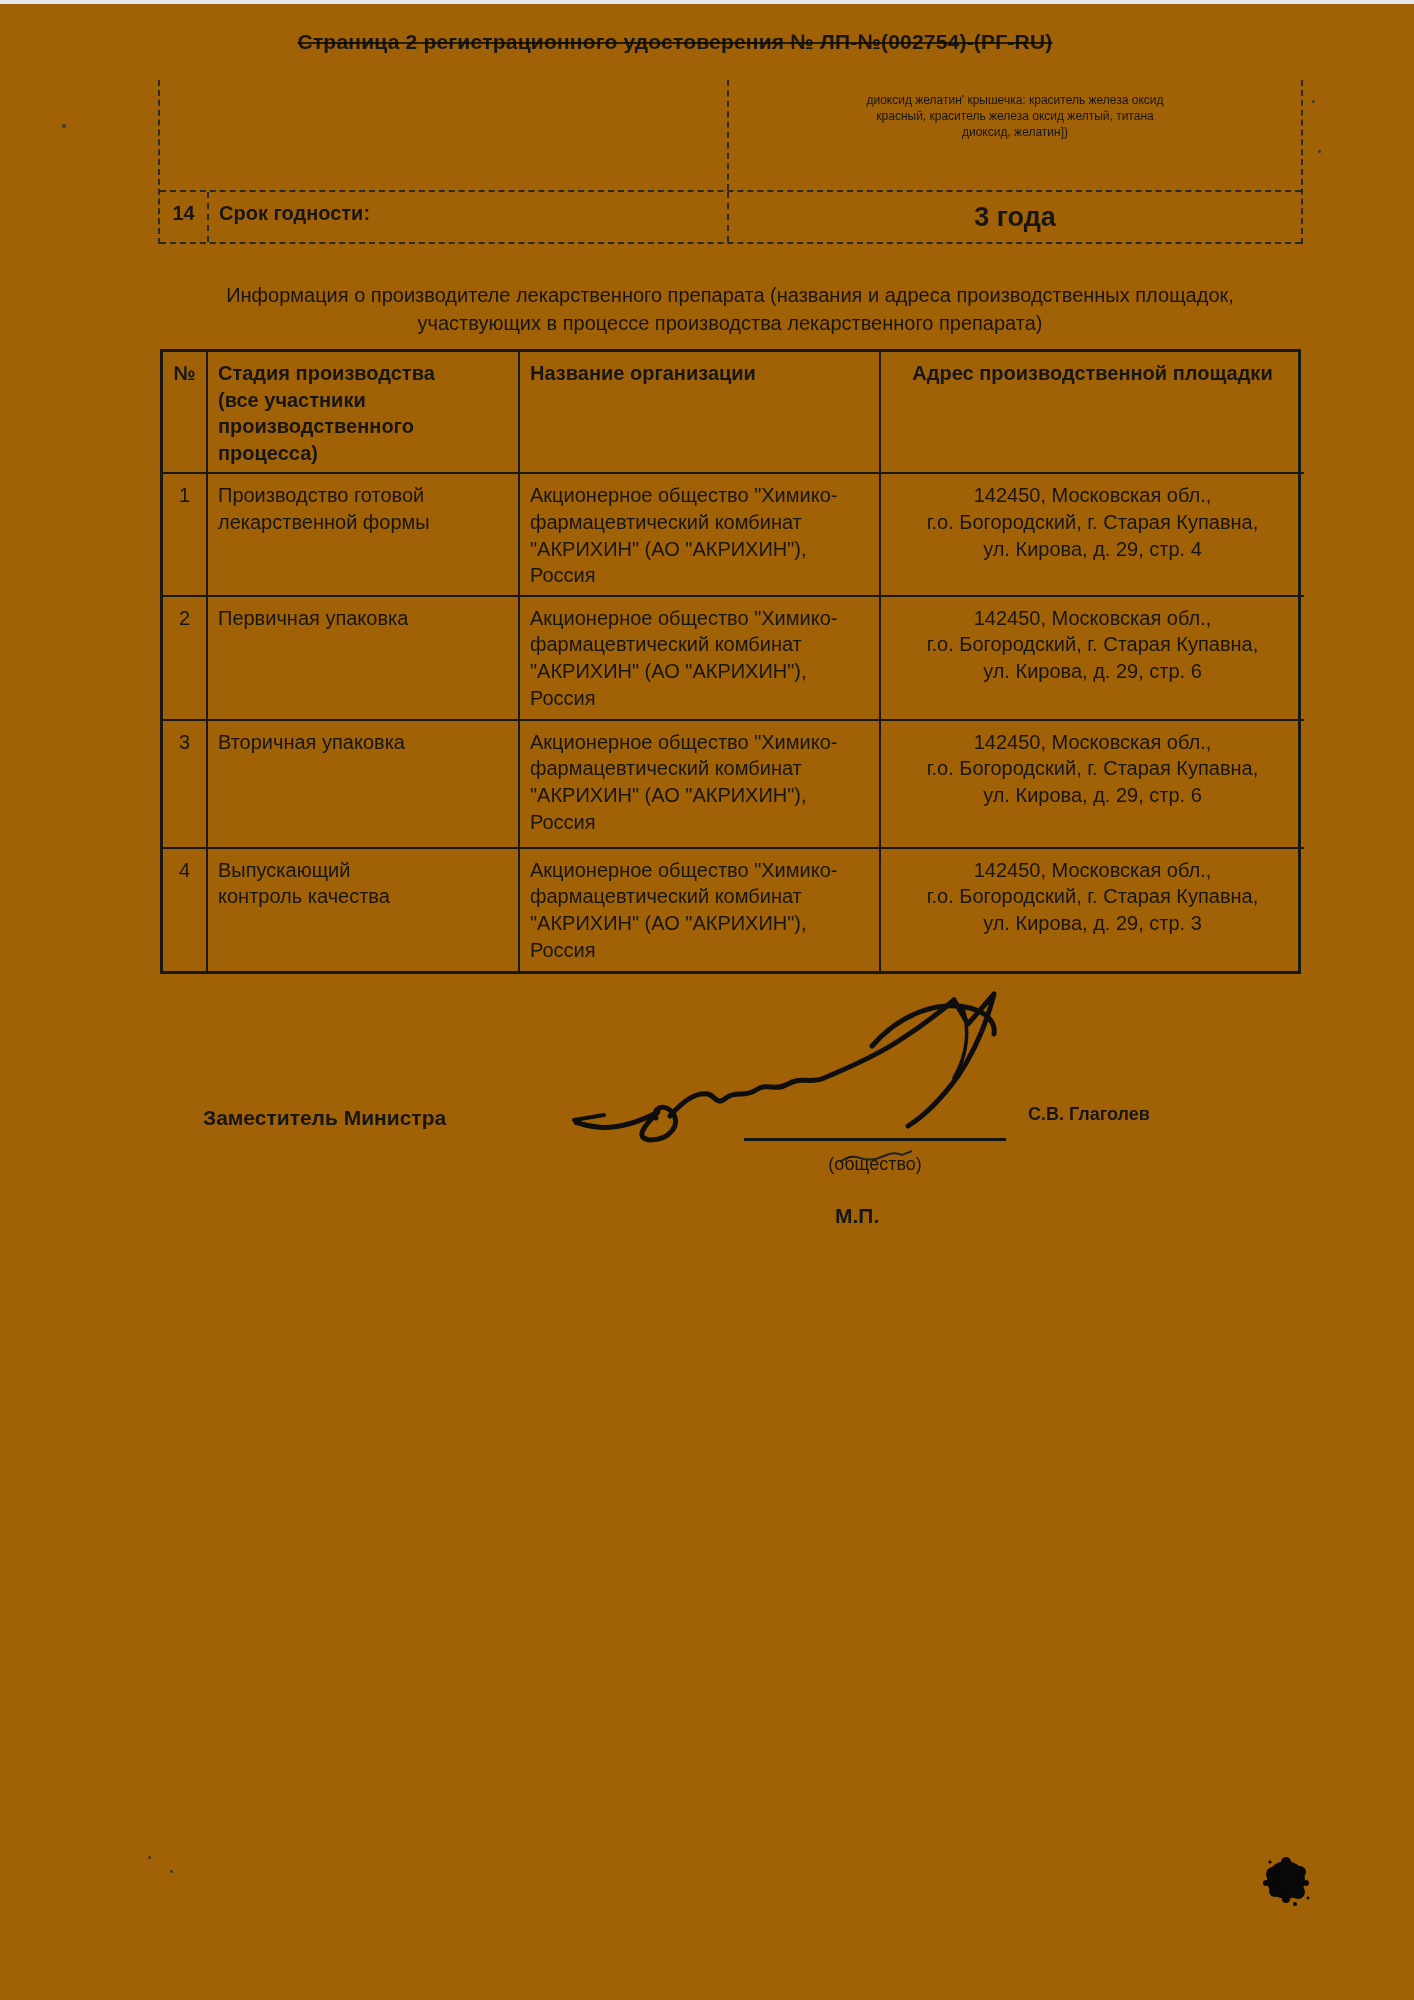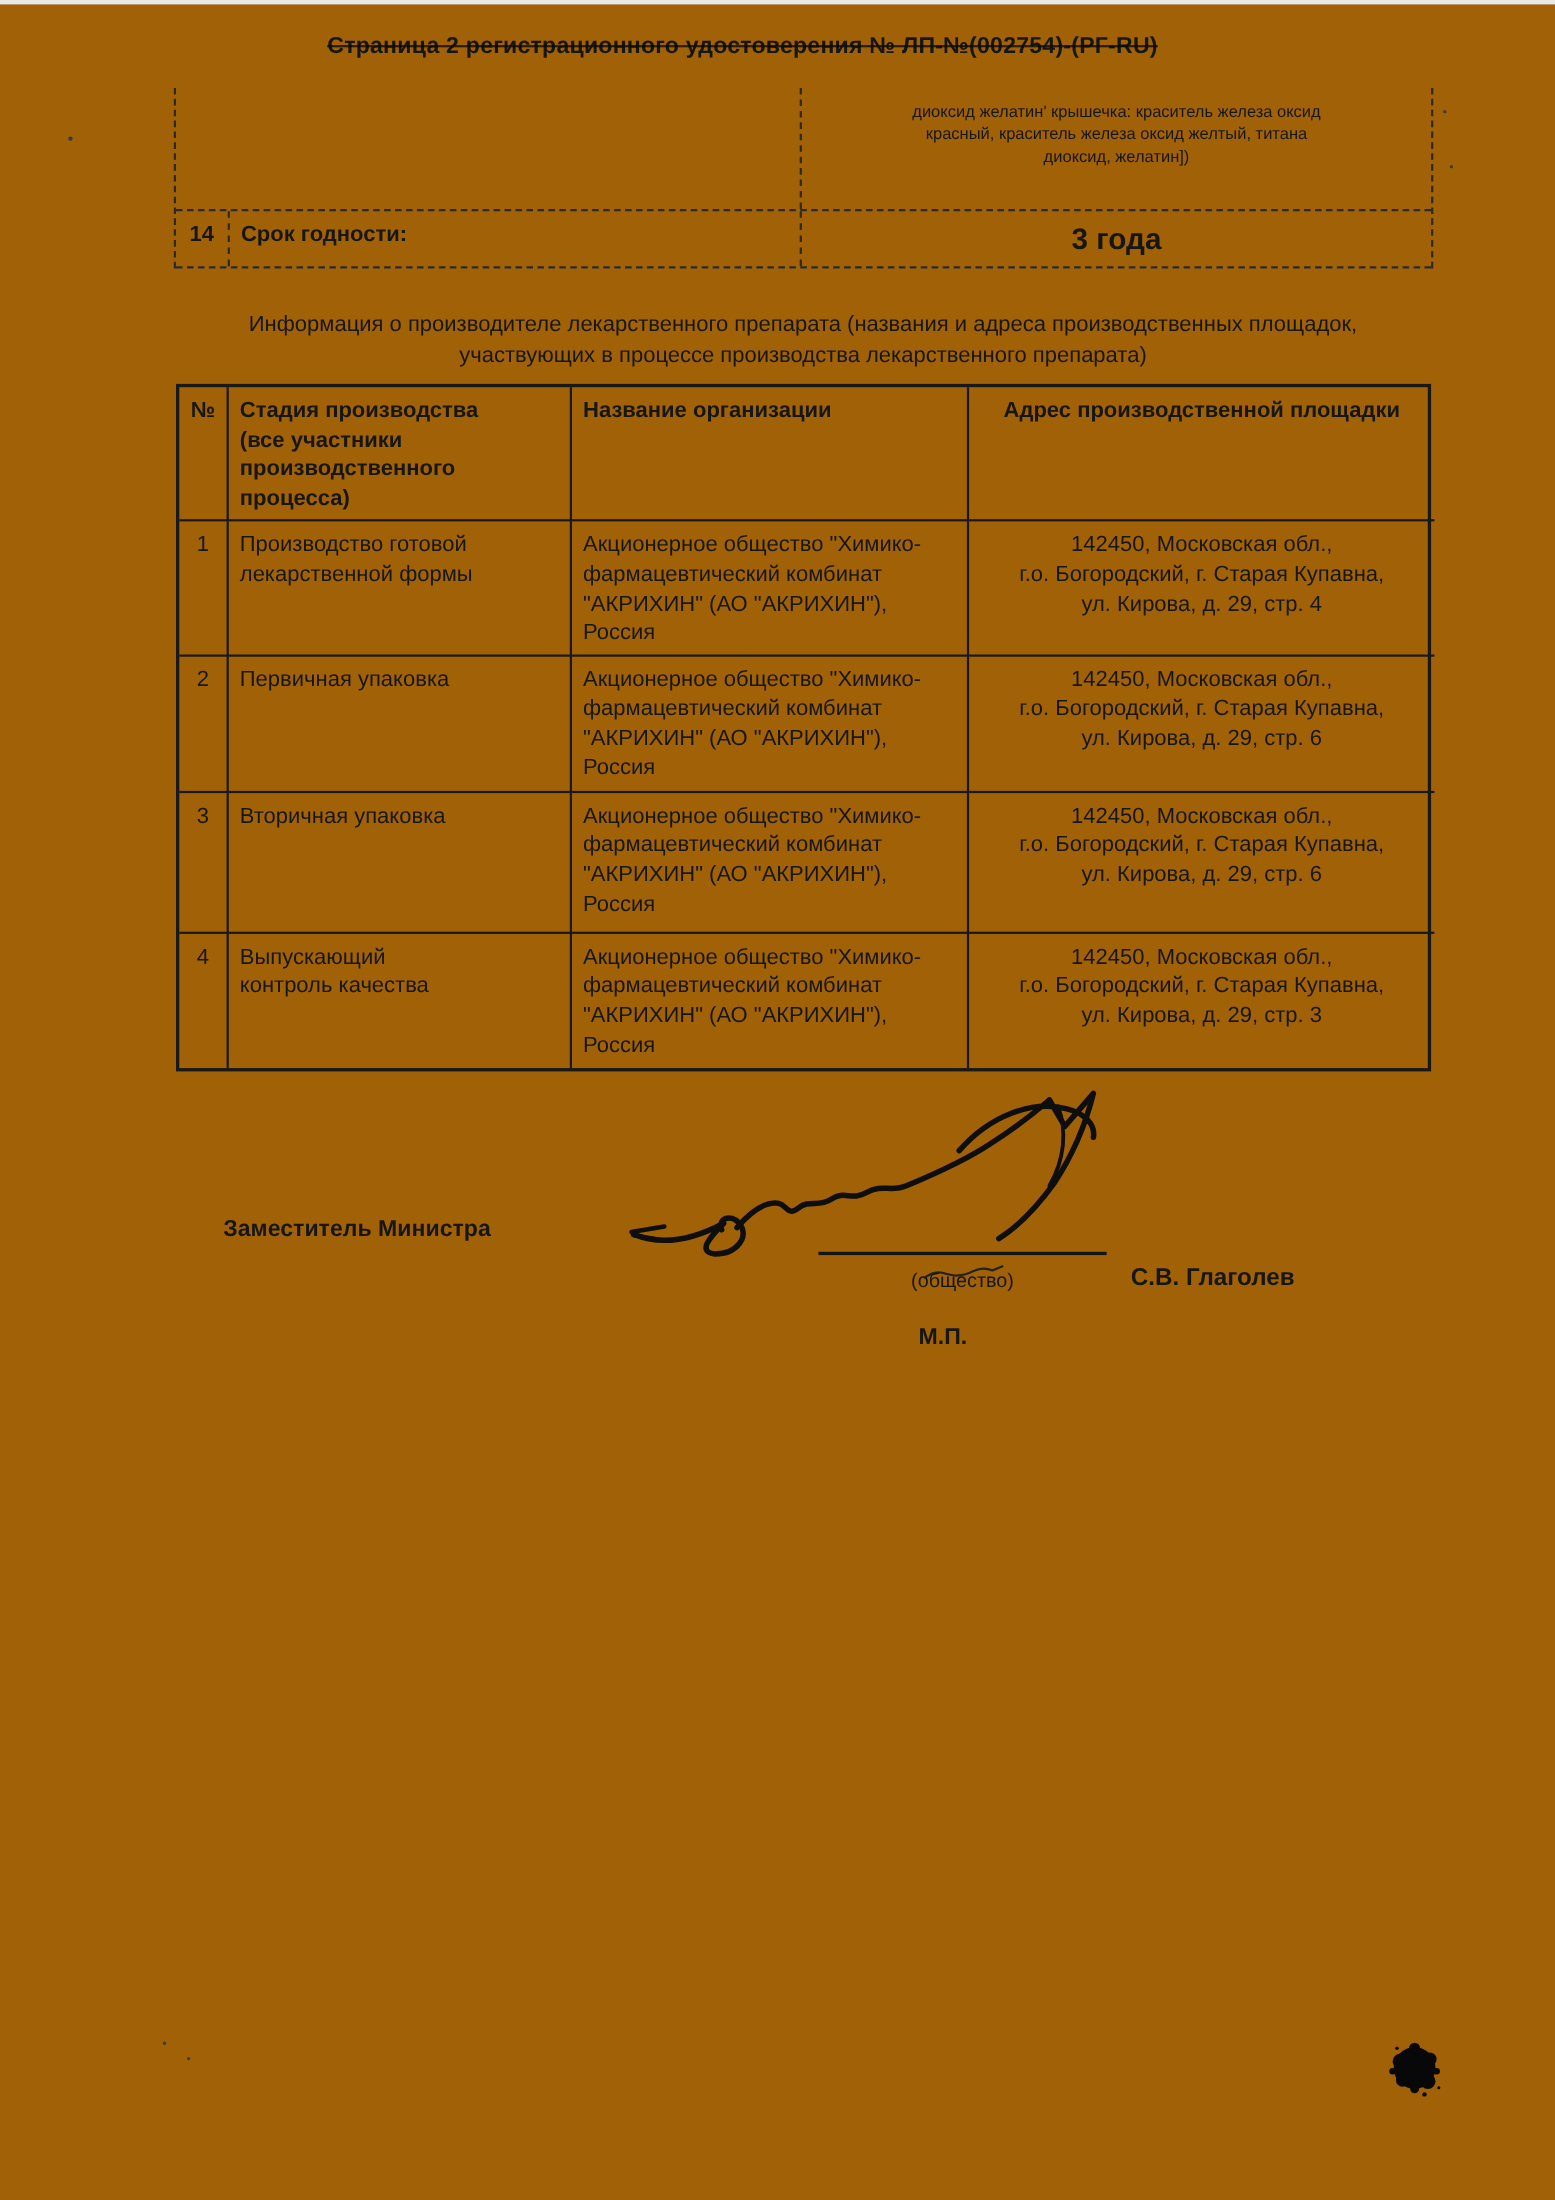--- a/index.html
+++ b/index.html
@@ -20,21 +20,21 @@
   
   .top-table {
     position:absolute; left:158px; top:76px; width:1145px;
     border-left:2px dashed #2a2a2a; border-right:2px dashed #2a2a2a;
     box-sizing:border-box;
   }
   .top-row-cont { display:flex; min-height:110px; }
   .top-row-cont .cell-left { width:567px; box-sizing:border-box; }
   .top-row-cont .cell-right {
     flex:1; border-left:2px dashed #2a2a2a; box-sizing:border-box;
-    text-align:center; font-size:15px; line-height:1.35; padding:12px 8px 6px;
+    text-align:center; font-size:12px; line-height:1.35; padding:12px 8px 6px;
   }
   .top-row-14 {
     display:flex; min-height:54px;
     border-top:2px dashed #2a2a2a; border-bottom:2px dashed #2a2a2a;
     box-sizing:border-box; align-items:stretch;
   }
   .top-row-14 .cell-num {
     width:47px; box-sizing:border-box; text-align:center;
     font-size:20px; font-weight:700; padding-top:10px;
   }
@@ -69,21 +69,21 @@
   .tr.head > div { font-weight:700; }
   .tr.head { min-height:120px; }
   .tr.r1 { min-height:122px; }
   .tr.r2 { min-height:124px; }
   .tr.r3 { min-height:128px; }
   .tr.r4 { min-height:122px; }
   .cell-no { text-align:center; padding-left:2px !important; padding-right:2px !important; }
 
   
   .deputy-title { position:absolute; left:203px; top:1102px; font-size:21px; font-weight:700; }
-  .signer-name  { position:absolute; left:1028px; top:1144px; font-size:22px; font-weight:700; }
+  .signer-name  { position:absolute; left:1028px; top:1100px; font-size:18px; font-weight:700; }
   .sig-line { position:absolute; left:744px; top:1134px; width:262px; border-top:3px solid #141414; }
   .sig-caption { position:absolute; left:744px; top:1150px; width:262px; text-align:center; font-size:18px; }
   .seal-mark { position:absolute; left:835px; top:1200px; width:100px; text-align:left; font-size:21px; font-weight:600; }
 
   .sig-svg { position:absolute; left:570px; top:980px; }
   .blot-svg { position:absolute; left:1248px; top:1838px; }
 
   .speck { position:absolute; background:#3a3a3a; border-radius:50%; }
 </style>
 </head>

